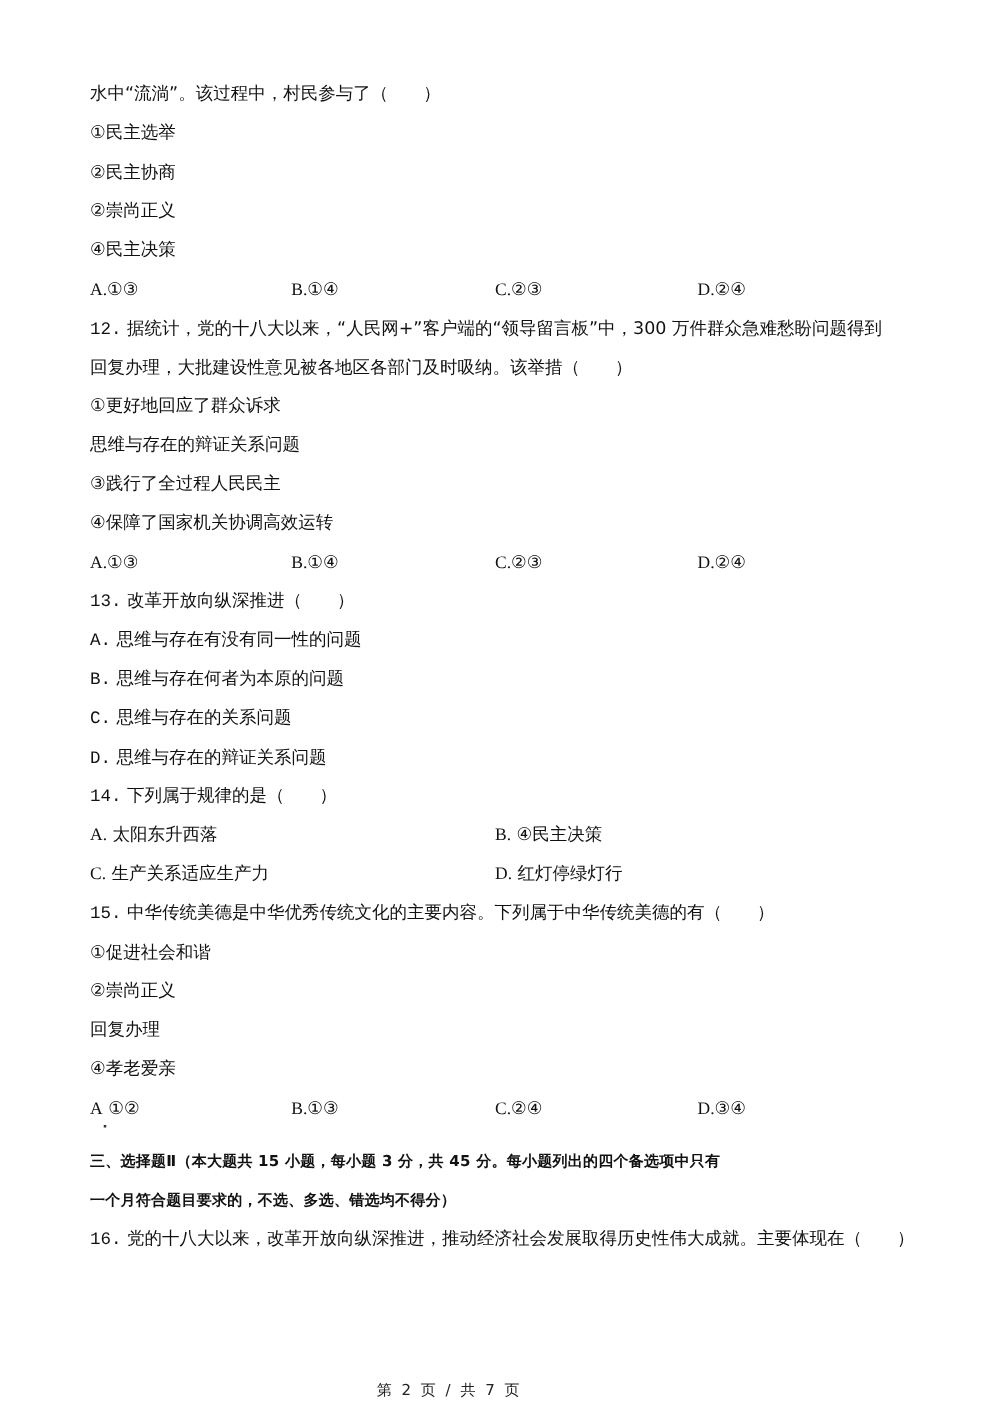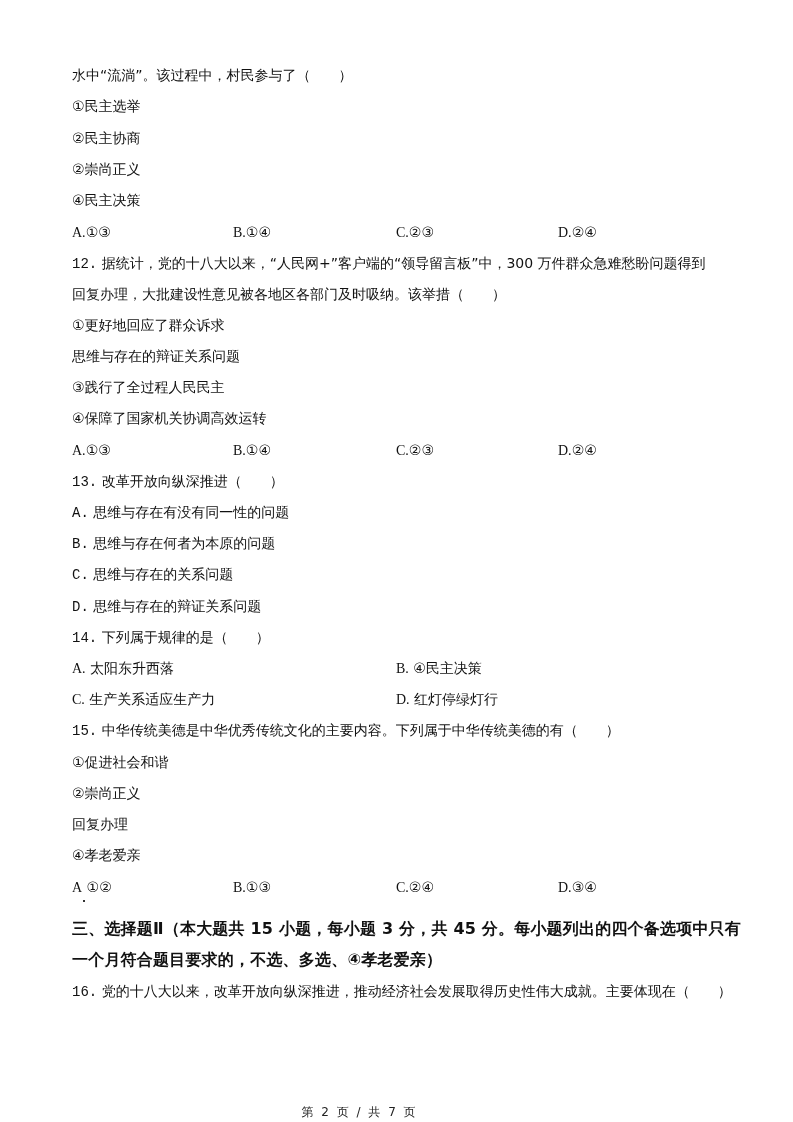--- a/index.html
+++ b/index.html
@@ -2,21 +2,21 @@
 <html><head>
 <meta charset="utf-8">
 <style>
   html, body { margin: 0; padding: 0; background: #ffffff; }
   body { width: 793px; height: 1122px; position: relative; overflow: hidden;
          font-family: "DejaVu Sans", "Liberation Sans", sans-serif; color: #111; }
   .line { position: absolute; left: 72px; font-size: 14px; line-height: 20px; white-space: nowrap; }
   .latin { font-family: Liberation Mono, monospace; }
   .opt { position: absolute; font-size: 14px; line-height: 20px; white-space: nowrap; }
   .opt .letter { font-family: "Liberation Serif", "DejaVu Serif", serif; font-size: 14px; }
-  .heading { position: absolute; left: 72px; font-size: 16px; font-weight: bold; line-height: 22px; white-space: nowrap; letter-spacing: 0.2px; }
+  .heading { position: absolute; left: 72px; font-size: 12px; font-weight: bold; line-height: 22px; white-space: nowrap; letter-spacing: 0.2px; }
   .footer { position: absolute; top: 1104px; left: 0; width: 719px; text-align: center; font-size: 12px; color: #222; letter-spacing: 2px; }
   .dot { position: absolute; width: 2px; height: 2px; background: #333; left: 83px; top: 900px; }
 </style>
 </head>
 <body>
 
 <div class="line" style="top:65px">水中“流淌”。该过程中，村民参与了（　　）</div>
 <div class="line" style="top:96px">①民主选举</div>
 <div class="line" style="top:128px">②民主协商</div>
 <div class="line" style="top:159px">②崇尚正义</div>
@@ -54,17 +54,17 @@
 <div class="line" style="top:783px">②崇尚正义</div>
 <div class="line" style="top:814px">回复办理</div>
 <div class="line" style="top:845px">④孝老爱亲</div>
 <div class="opt" style="top:877px;left:72px"><span class="letter">A</span> <span>①②</span></div>
 <div class="dot"></div>
 <div class="opt" style="top:877px;left:233px"><span class="letter">B.</span><span>①③</span></div>
 <div class="opt" style="top:877px;left:396px"><span class="letter">C.</span><span>②④</span></div>
 <div class="opt" style="top:877px;left:558px"><span class="letter">D.</span><span>③④</span></div>
 
 <div class="heading" style="top:918px">三、选择题Ⅱ（本大题共 15 小题，每小题 3 分，共 45 分。每小题列出的四个备选项中只有</div>
-<div class="heading" style="top:949px">一个月符合题目要求的，不选、多选、④孝老爱亲）</div>
+<div class="heading" style="top:949px">一个月符合题目要求的，不选、多选、错选均不得分）</div>
 
 <div class="line" style="top:981px"><span class="latin">16.</span> <span>党的十八大以来，改革开放向纵深推进，推动经济社会发展取得历史性伟大成就。主要体现在（　　）</span></div>
 
 <div class="footer">第 2 页 / 共 7 页</div>
 
 </body></html>

